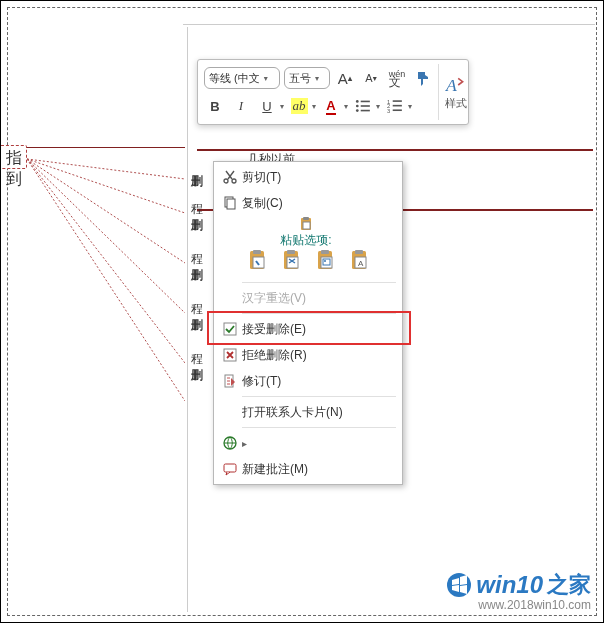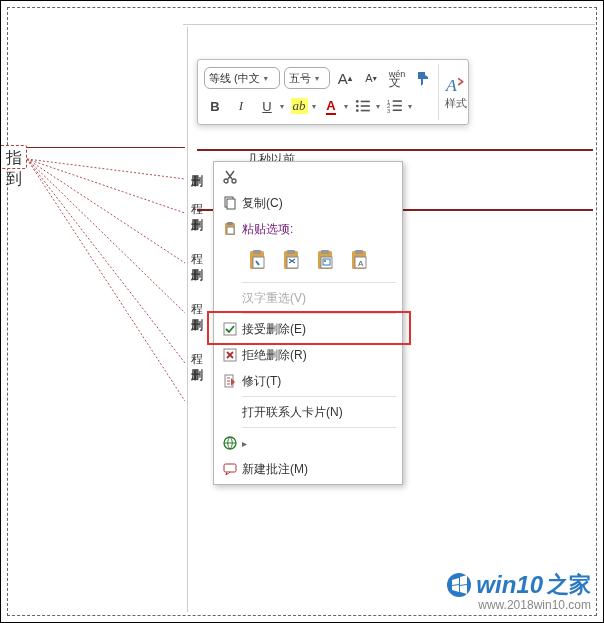--- a/index.html
+++ b/index.html
@@ -156,21 +156,21 @@
   .ctx-item {
     display: flex;
     align-items: center;
     height: 26px;
     padding: 0 8px 0 4px;
     font-size: 12px;
     color: #333;
     cursor: default;
   }
   .ctx-item.disabled { color: #aaa; }
-  .ctx-item.header { color: #701a75; }
+  .ctx-item.header { color: #0f766e; flex-direction: column; }
   .ctx-icon {
     width: 24px;
     display: flex;
     align-items: center;
     justify-content: center;
   }
   .ctx-icon svg { width: 16px; height: 16px; }
   .ctx-label { flex: 1; }
   .ctx-arrow { font-size: 10px; color: #666; }
   .ctx-sep { height: 1px; background: #e0e0e0; margin: 2px 6px 2px 28px;}
@@ -336,20 +336,21 @@
 
 <div class="ctx">
   <div class="ctx-item">
     <span class="ctx-icon">
       <svg viewBox="0 0 16 16">
           <path d="M4 2l6 8M12 2l-6 8" stroke="#555" stroke-width="1.4"></path>
           <circle cx="4" cy="12" r="2" fill="none" stroke="#555" stroke-width="1.3"></circle>
           <circle cx="12" cy="12" r="2" fill="none" stroke="#555" stroke-width="1.3"></circle>
         </svg>
     </span>
+    <span class="ctx-label">剪切(T)</span>
   </div>
   <div class="ctx-item">
     <span class="ctx-icon">
       <svg viewBox="0 0 16 16">
           <rect x="3" y="2" width="8" height="10" fill="none" stroke="#555"></rect>
           <rect x="5" y="4" width="8" height="10" fill="#fff" stroke="#555"></rect>
         </svg>
     </span>
     <span class="ctx-label">复制(C)</span>
   </div>

